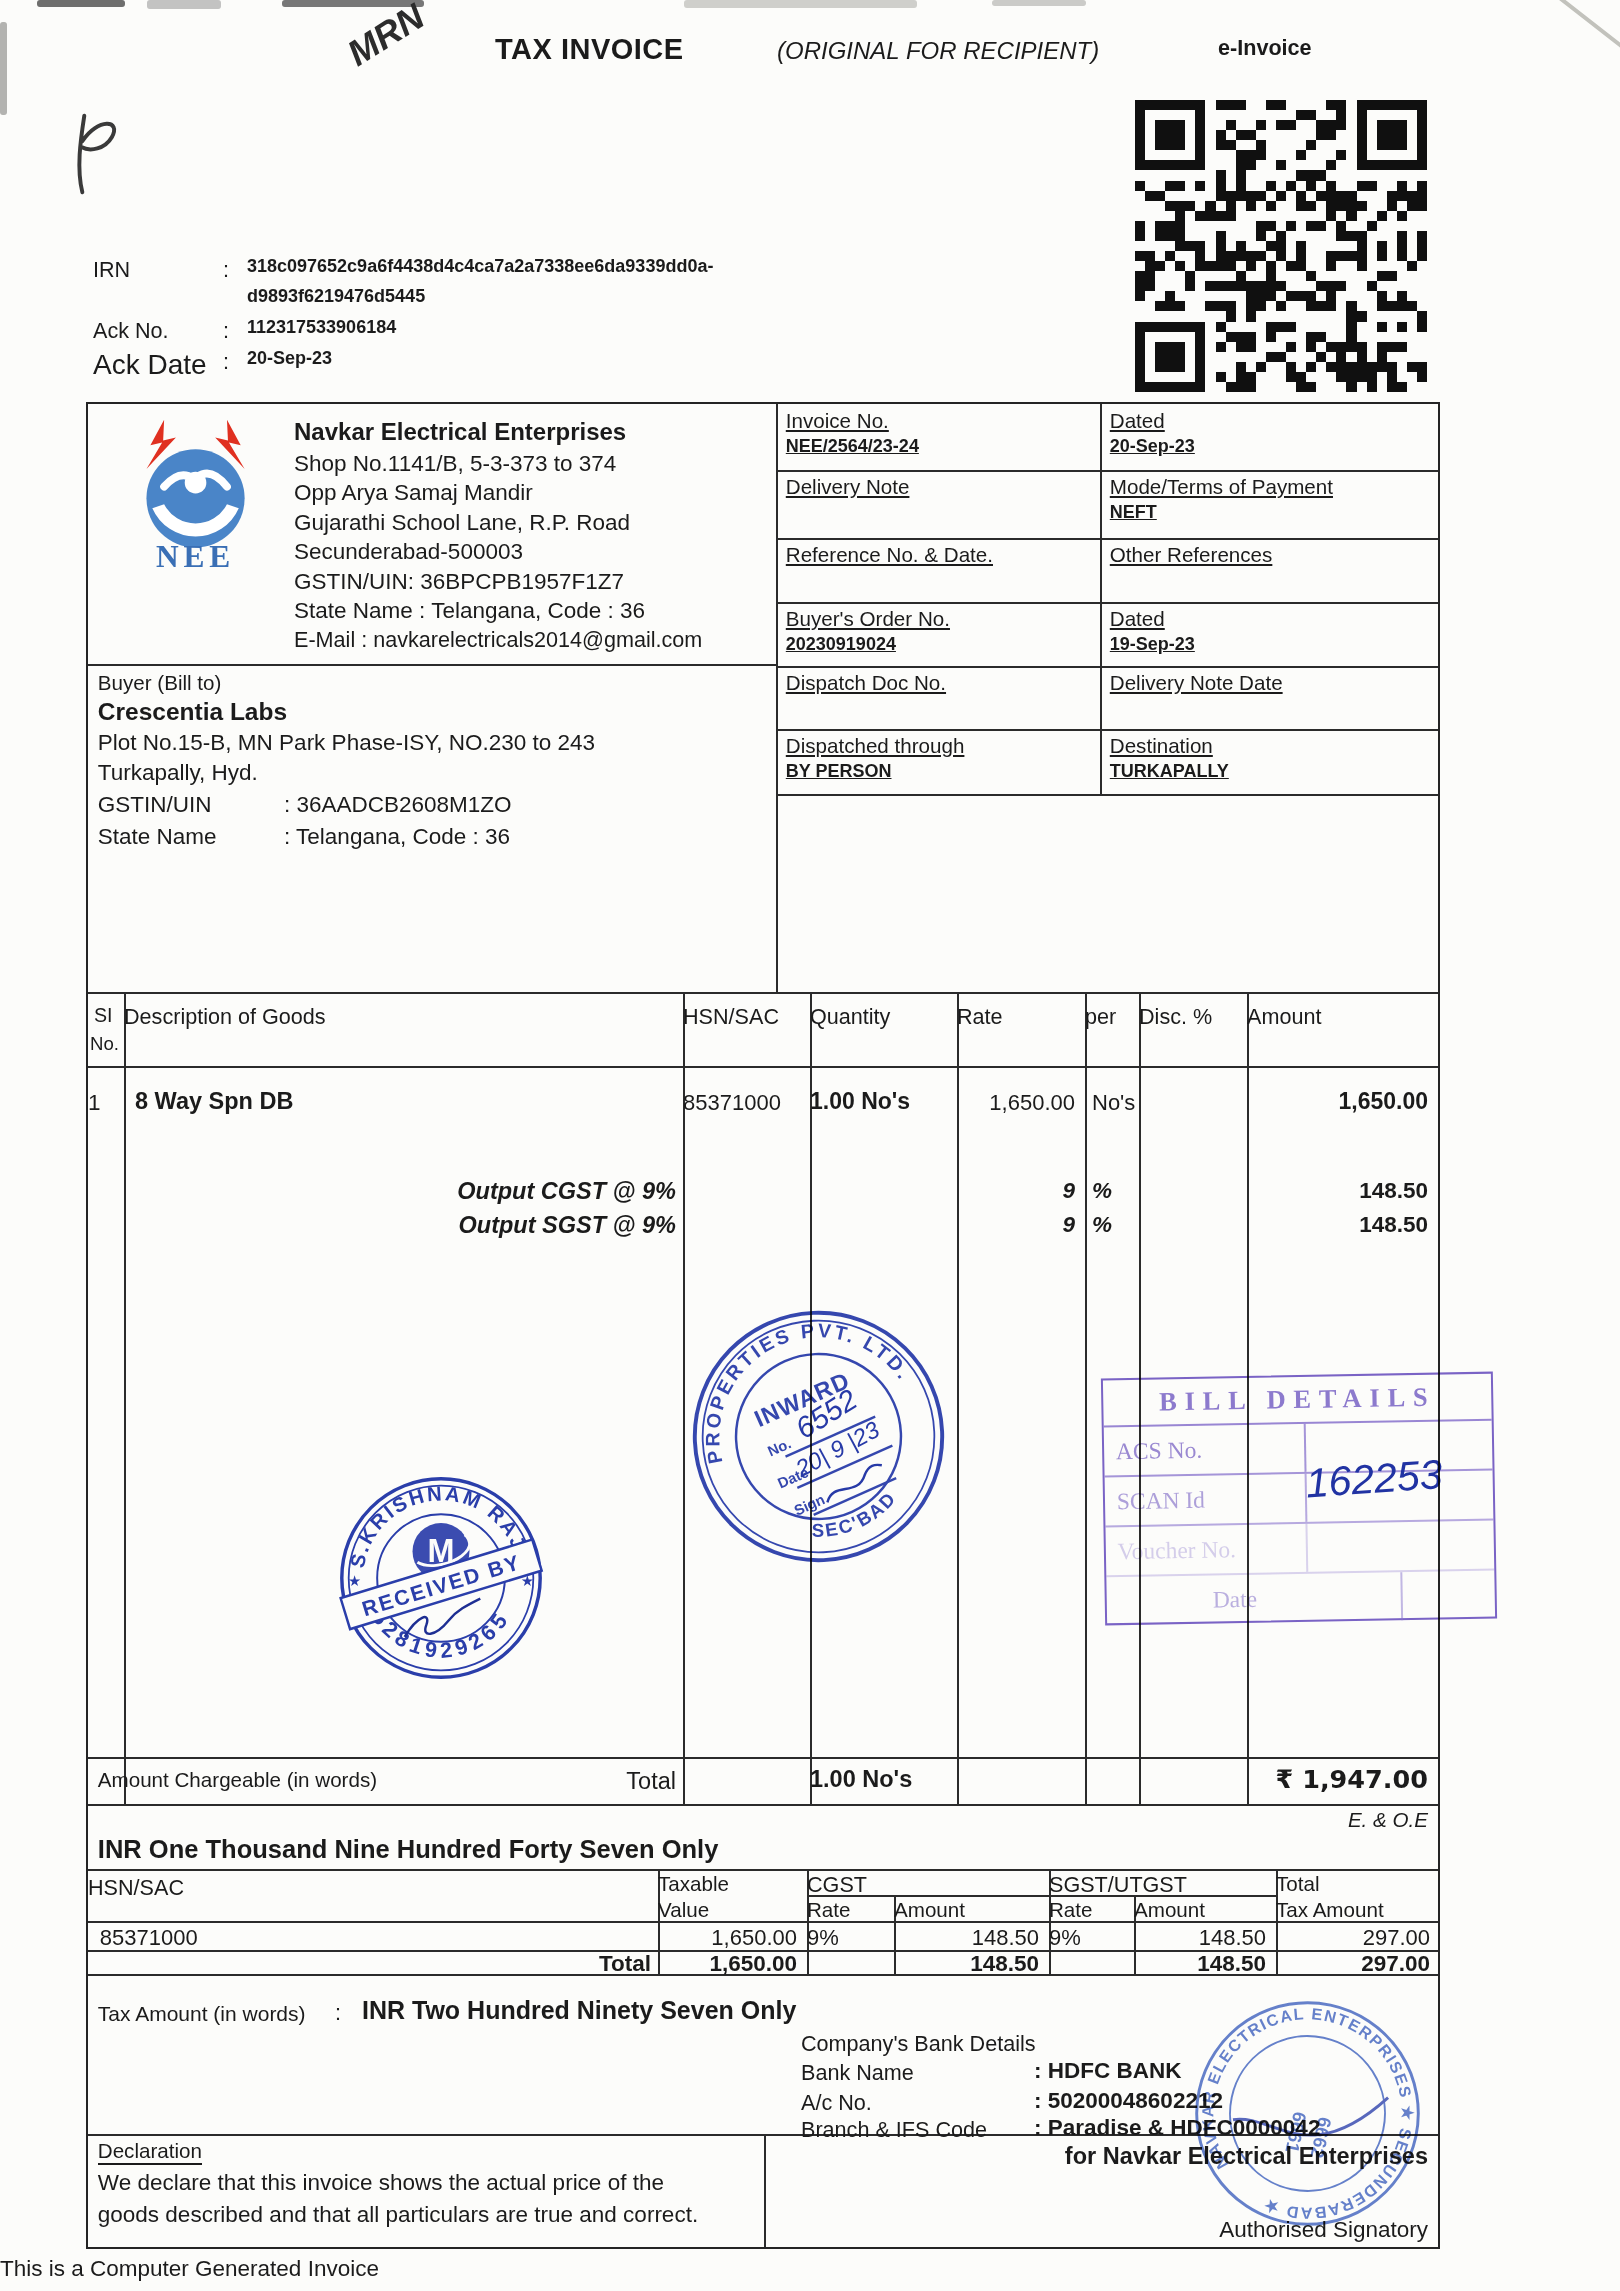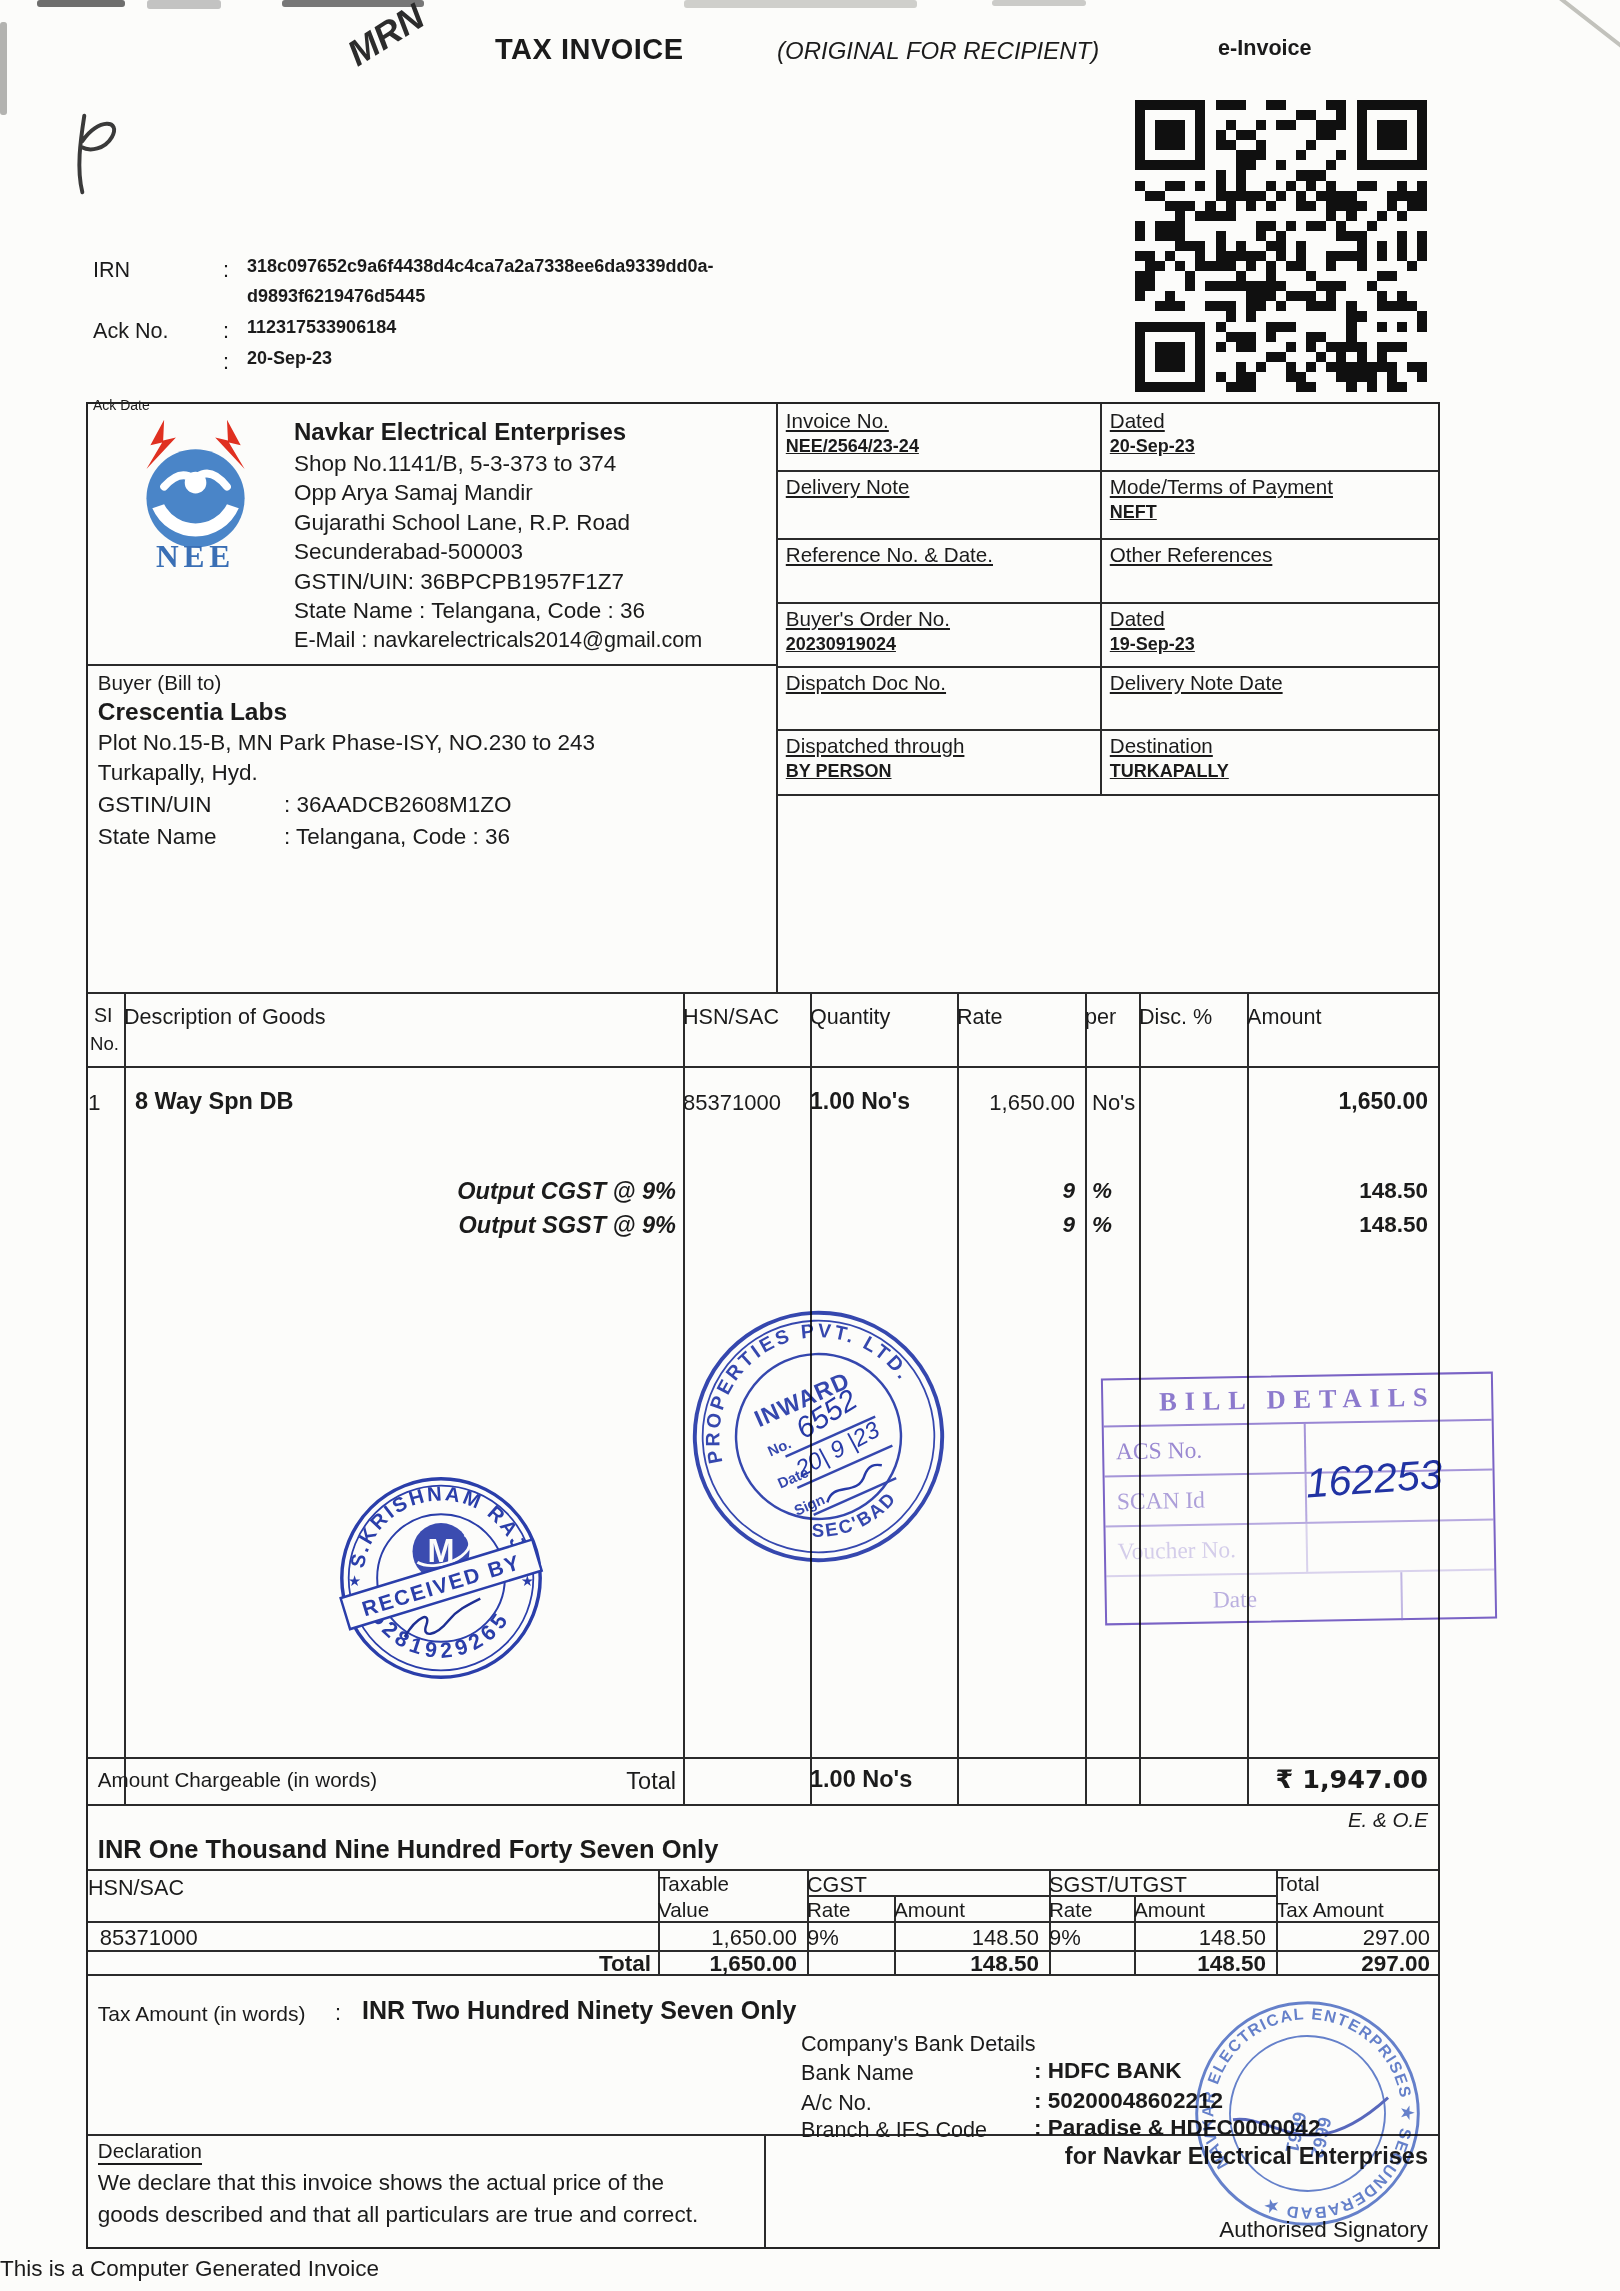--- a/index.html
+++ b/index.html
@@ -350,21 +350,21 @@
       <rect x="2" y="24" width="3" height="3" fill="#101010"></rect>
     </svg>
 
   <div class="abs lbl" style="left:93px;top:257px;font-size:21.6px;">IRN</div>
   <div class="abs" style="left:223px;top:257px;font-size:21.6px;">:</div>
   <div class="abs val" style="left:247px;top:256px;">318c097652c9a6f4438d4c4ca7a2a7338ee6da9339dd0a-</div>
   <div class="abs val" style="left:247px;top:286px;">d9893f6219476d5445</div>
   <div class="abs lbl" style="left:93px;top:318px;font-size:21.6px;">Ack No.</div>
   <div class="abs" style="left:223px;top:318px;font-size:21.6px;">:</div>
   <div class="abs val" style="left:247px;top:317px;">112317533906184</div>
-  <div class="abs lbl" style="left:93px;top:349px;font-size:14px;margin-top:48px;">Ack Date</div>
+  <div class="abs lbl" style="left:93px;top:349px;font-size:28px;">Ack Date</div>
   <div class="abs" style="left:223px;top:349px;font-size:21.6px;">:</div>
   <div class="abs val" style="left:247px;top:348px;">20-Sep-23</div>
 
   <div id="main-table">
 
     <div class="hl" style="left:688px;top:66px;width:662px;"></div>
     <div class="hl" style="left:688px;top:134px;width:662px;"></div>
     <div class="hl" style="left:688px;top:198px;width:662px;"></div>
     <div class="hl" style="left:688px;top:262px;width:662px;"></div>
     <div class="hl" style="left:688px;top:325px;width:662px;"></div>

